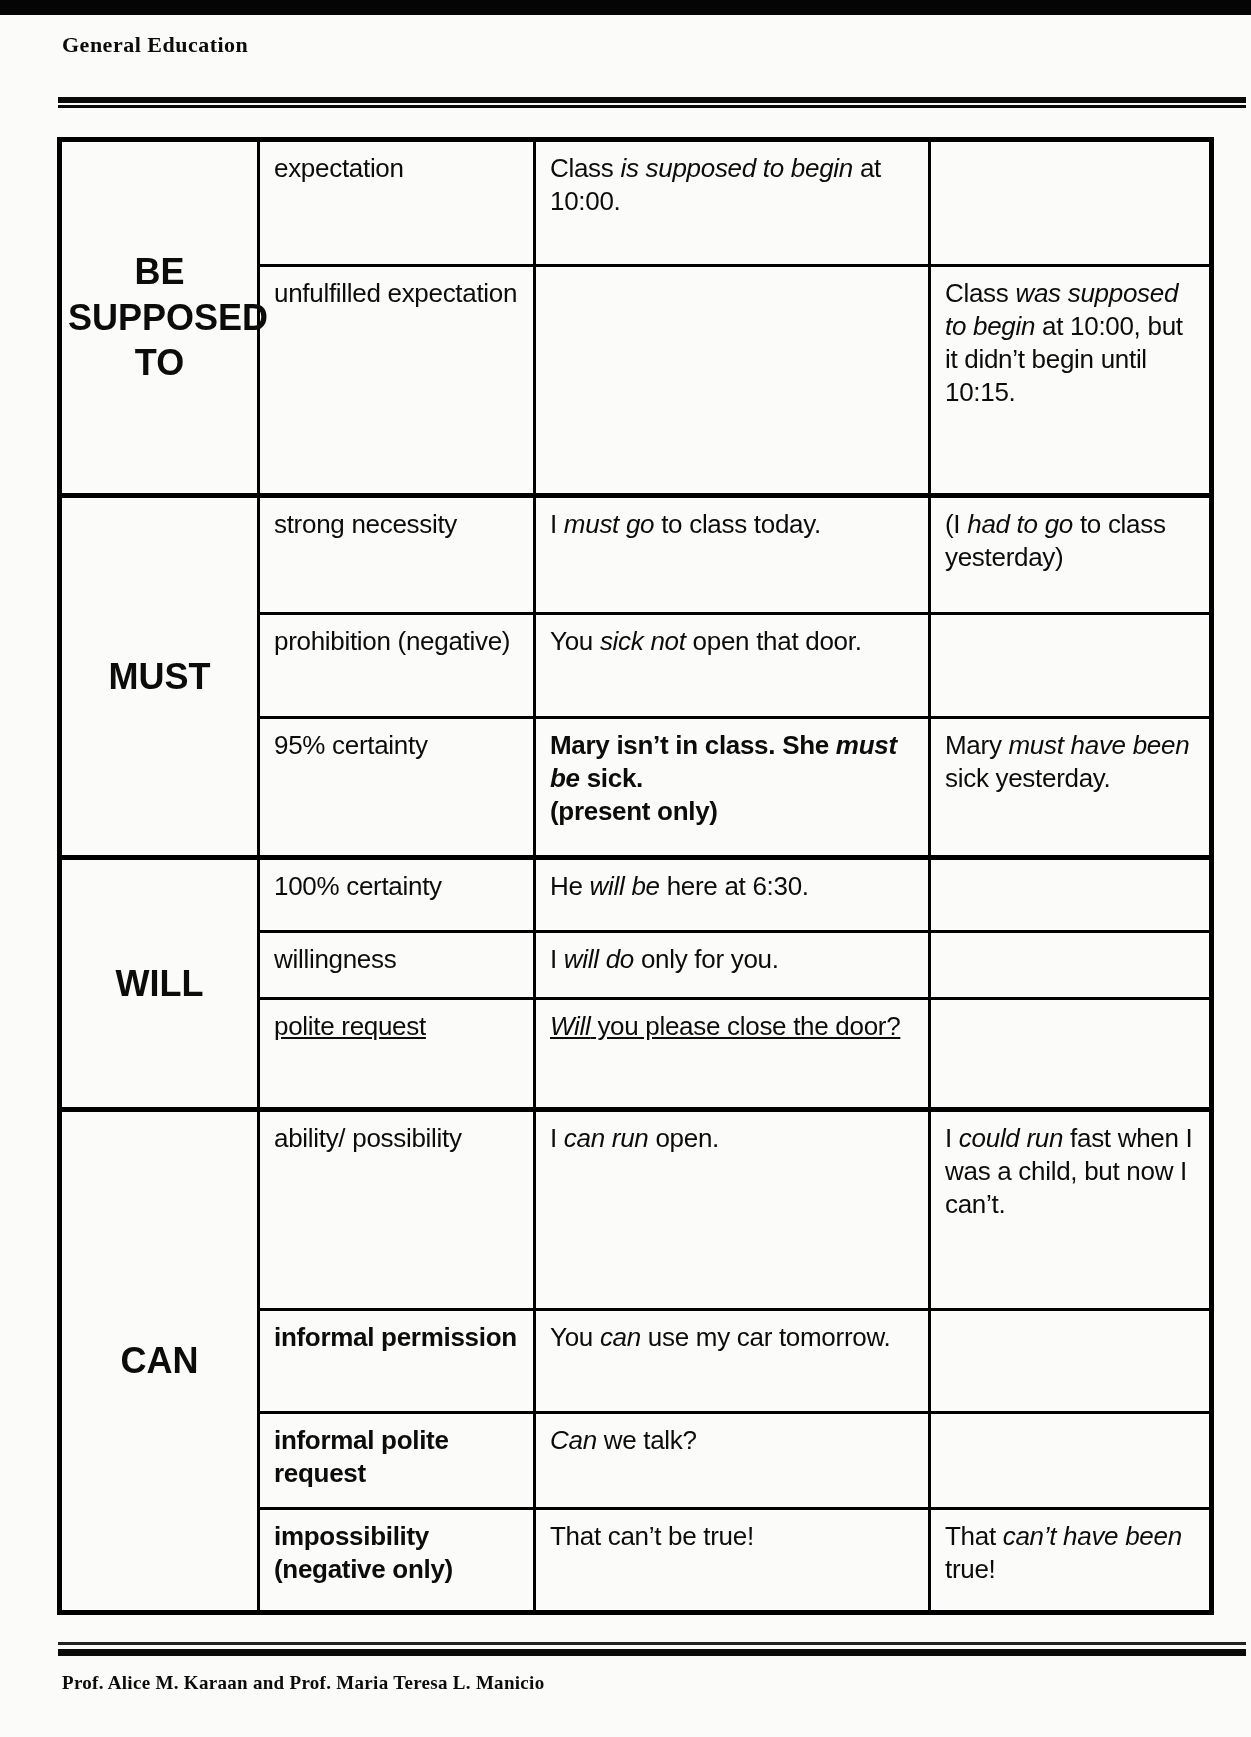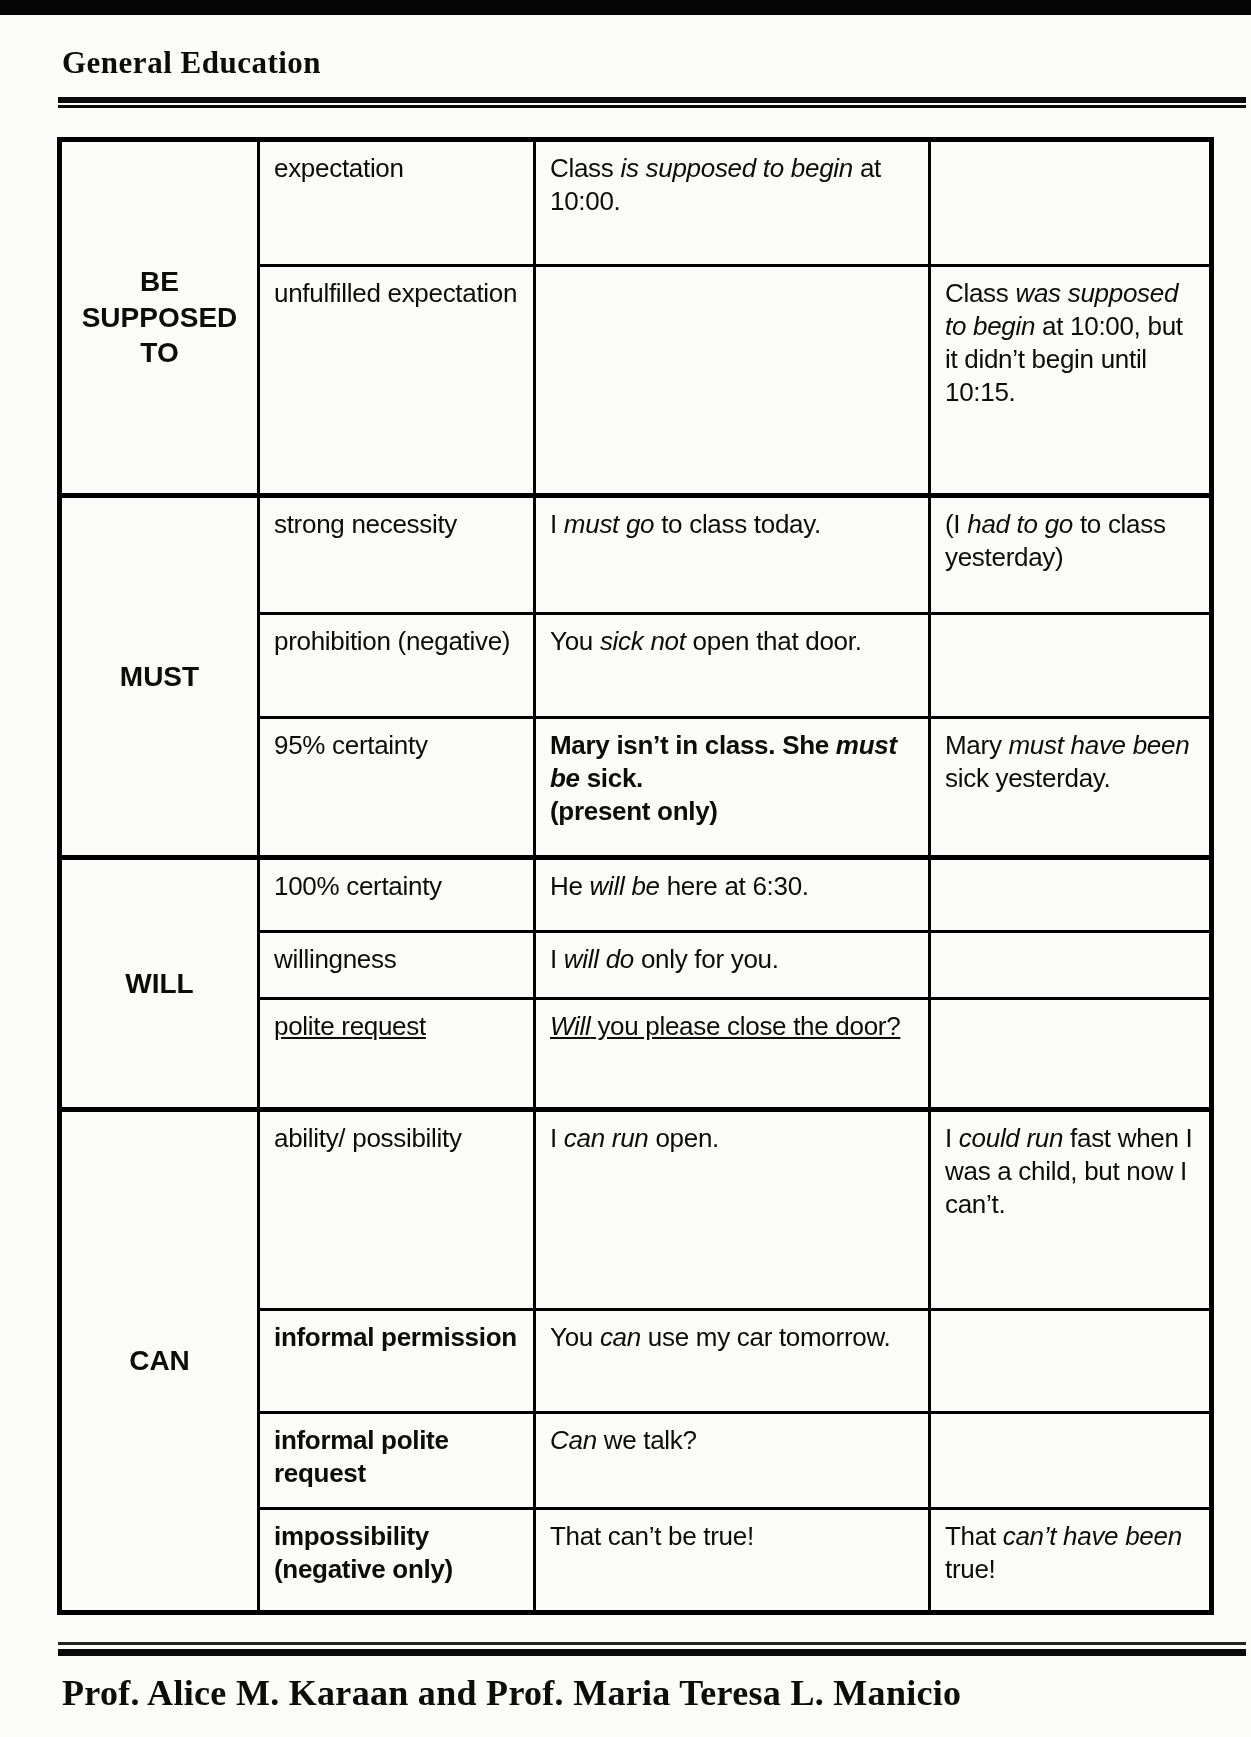--- a/index.html
+++ b/index.html
@@ -9,23 +9,23 @@
     color:#0c0c0c;
     font-family:"Liberation Sans",sans-serif;
     position:relative;
     overflow:hidden;
   }
   .top-bar{
     position:absolute;top:0;left:0;width:1251px;height:15px;
     background:#050505;
   }
   .page-heading{
-    position:absolute;top:45px;left:62px;
+    position:absolute;top:32px;left:62px;
     font-family:"Liberation Serif",serif;
-    font-weight:bold;font-size:31px;letter-spacing:0.5px;
+    font-weight:bold;font-size:22px;letter-spacing:0.5px;
   }
   .heading-rule{
     position:absolute;top:97px;left:58px;width:1188px;
     border-top:6px solid #0a0a0a;
     border-bottom:3px solid #0a0a0a;
     height:2px;
   }
   table.grammar{
     position:absolute;top:137px;left:57px;
     border-collapse:collapse;table-layout:fixed;
@@ -37,41 +37,41 @@
     vertical-align:top;
     padding:10px 12px 8px 14px;
     font-size:26px;
     line-height:1.27;
     letter-spacing:-0.3px;
   }
   table.grammar td.modal-cell{
     text-align:center;
     vertical-align:middle;
     font-weight:700;
-    font-size:28px;
+    font-size:36px;
     letter-spacing:0;
     padding:6px;
   }
   table.grammar tr.section-start td{
     border-top-width:5px;
     margin-left:20px;
   }
   td.meaning-cell{font-size:25px;}
   td.bold{font-weight:700;}
   span.it{font-style:italic;}
   .footer-rule{
     position:absolute;top:1642px;left:58px;width:1188px;
     border-top:3px solid #222;
     border-bottom:7px solid #0a0a0a;
     height:4px;
   }
   .footer-credit{
     position:absolute;top:1672px;left:62px;
     font-family:"Liberation Serif",serif;
-    font-weight:bold;font-size:36px;letter-spacing:0.3px;
+    font-weight:bold;font-size:19px;letter-spacing:0.3px;
   }
 </style>
 </head>
 <body>
 
 <div class="top-bar"></div>
 
 <div class="page-heading">General Education</div>
 <div class="heading-rule"></div>
 

